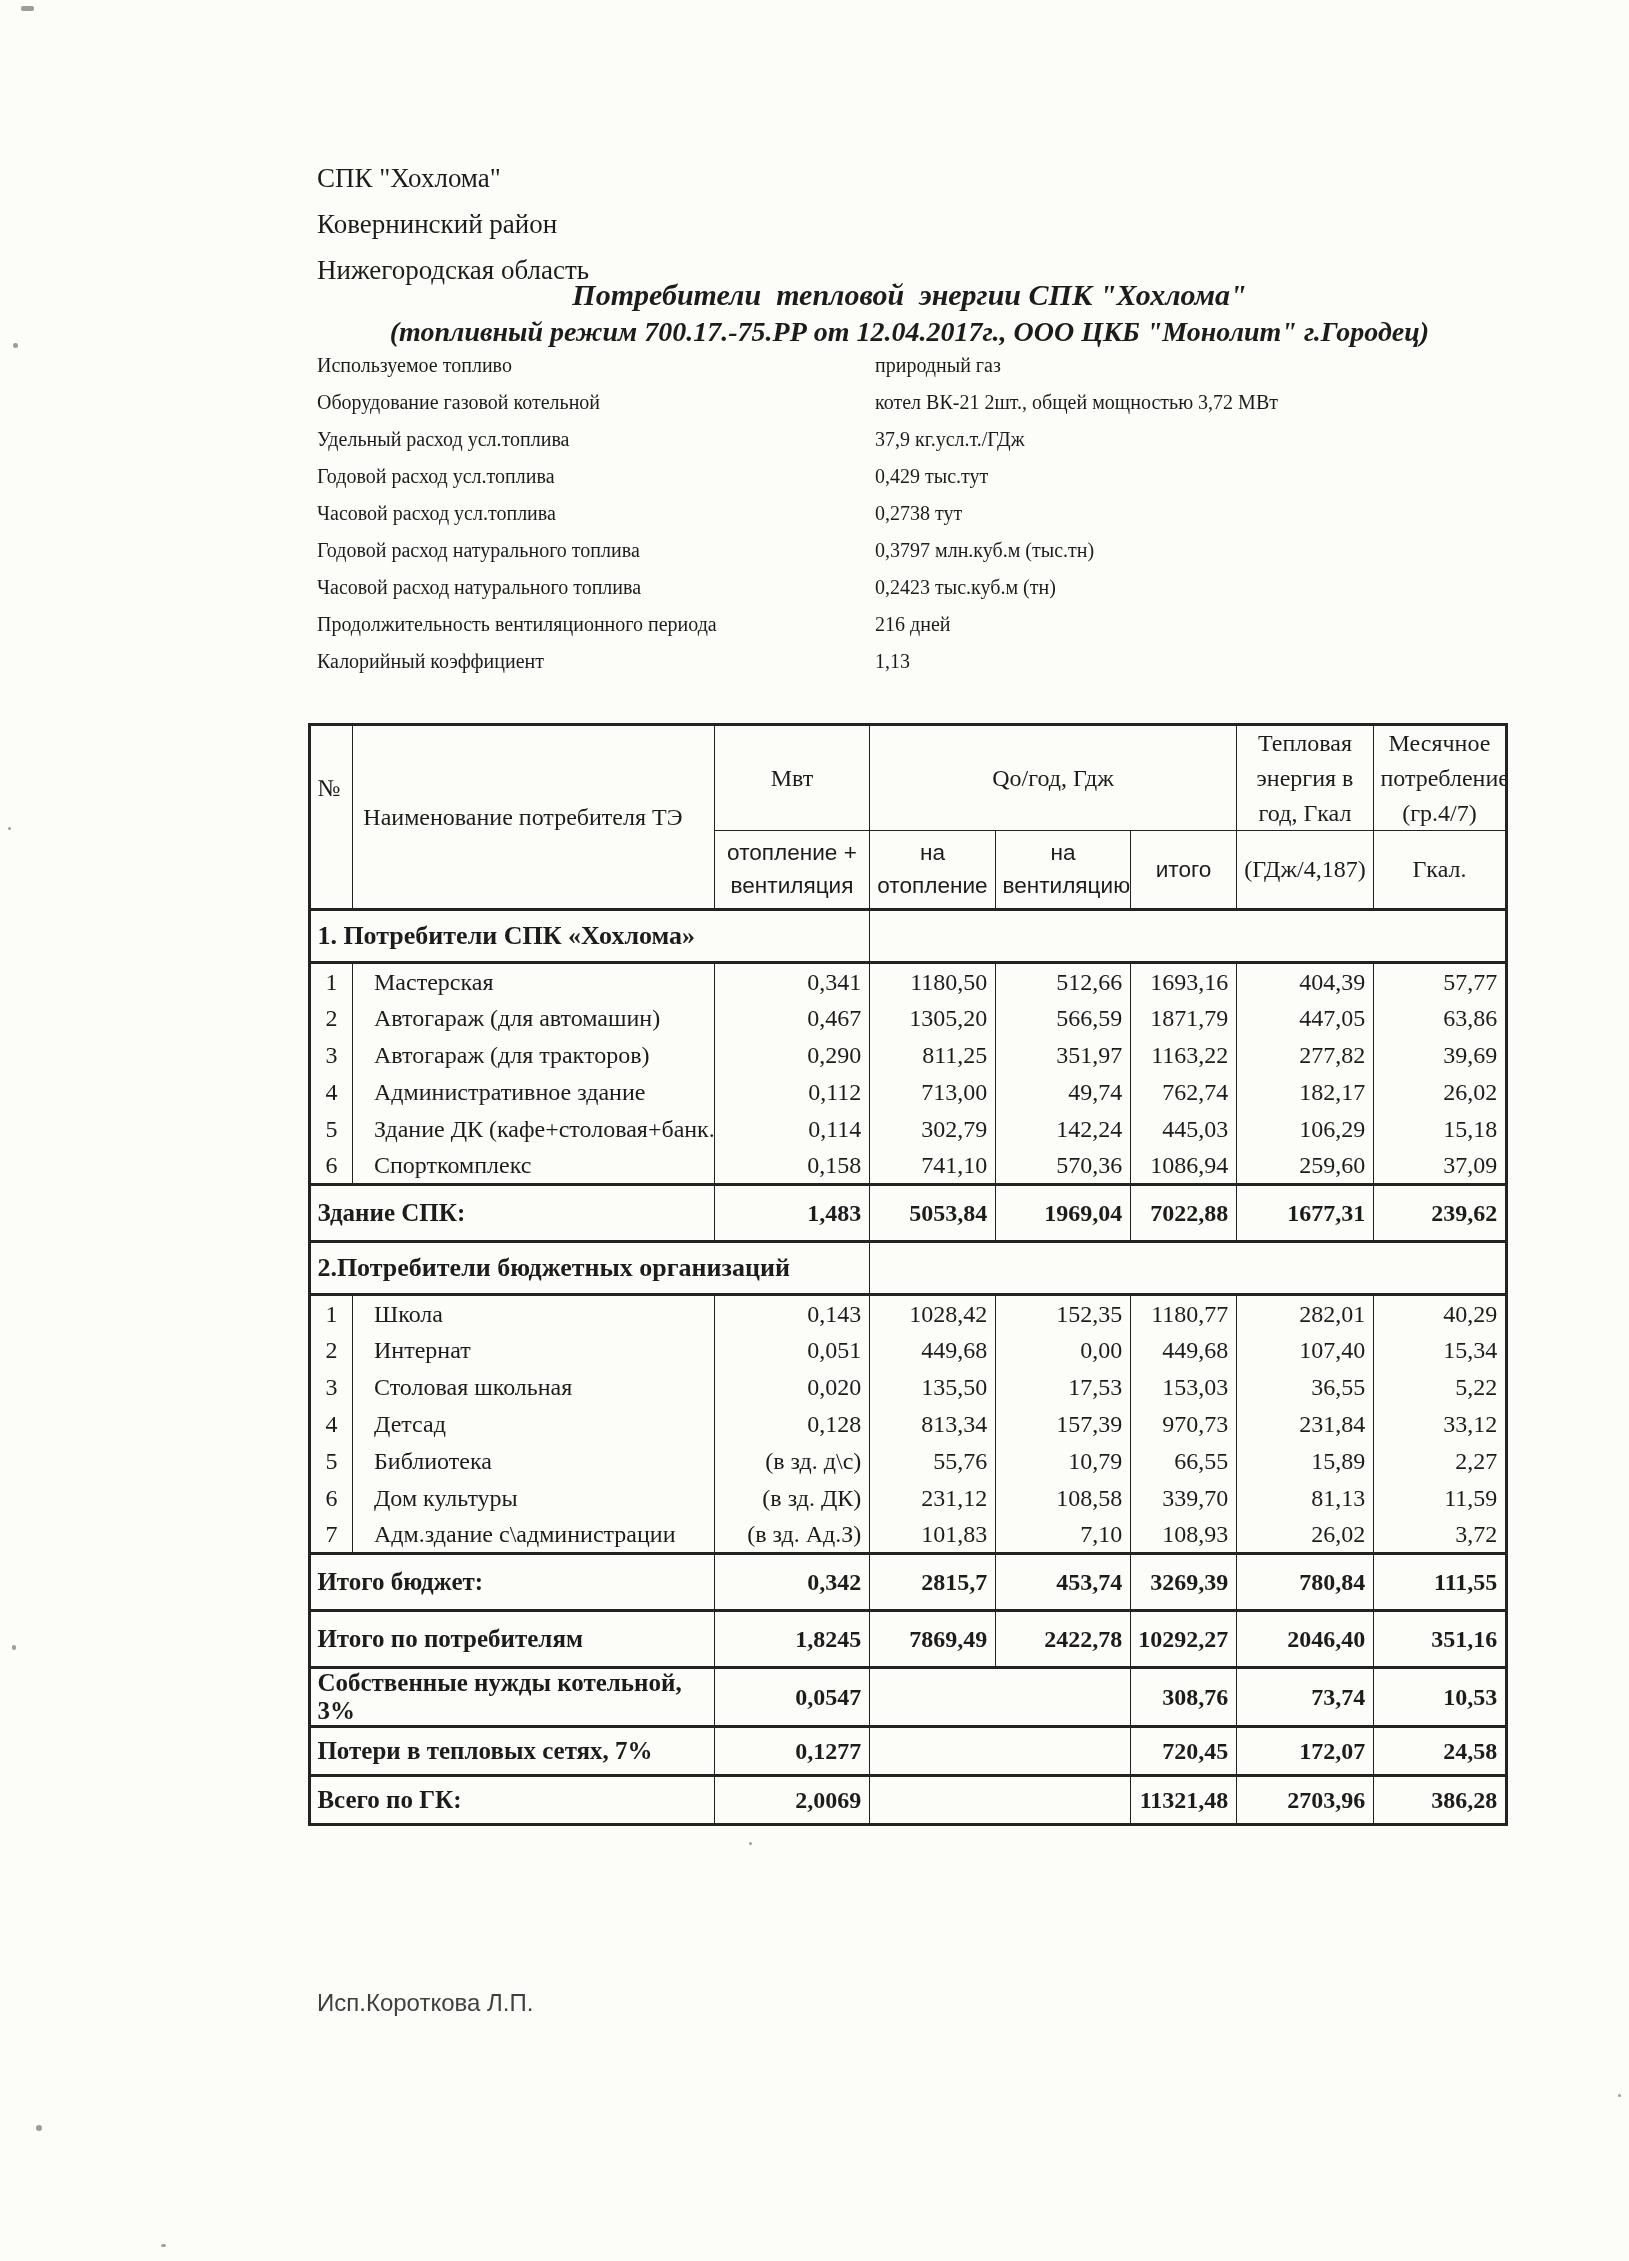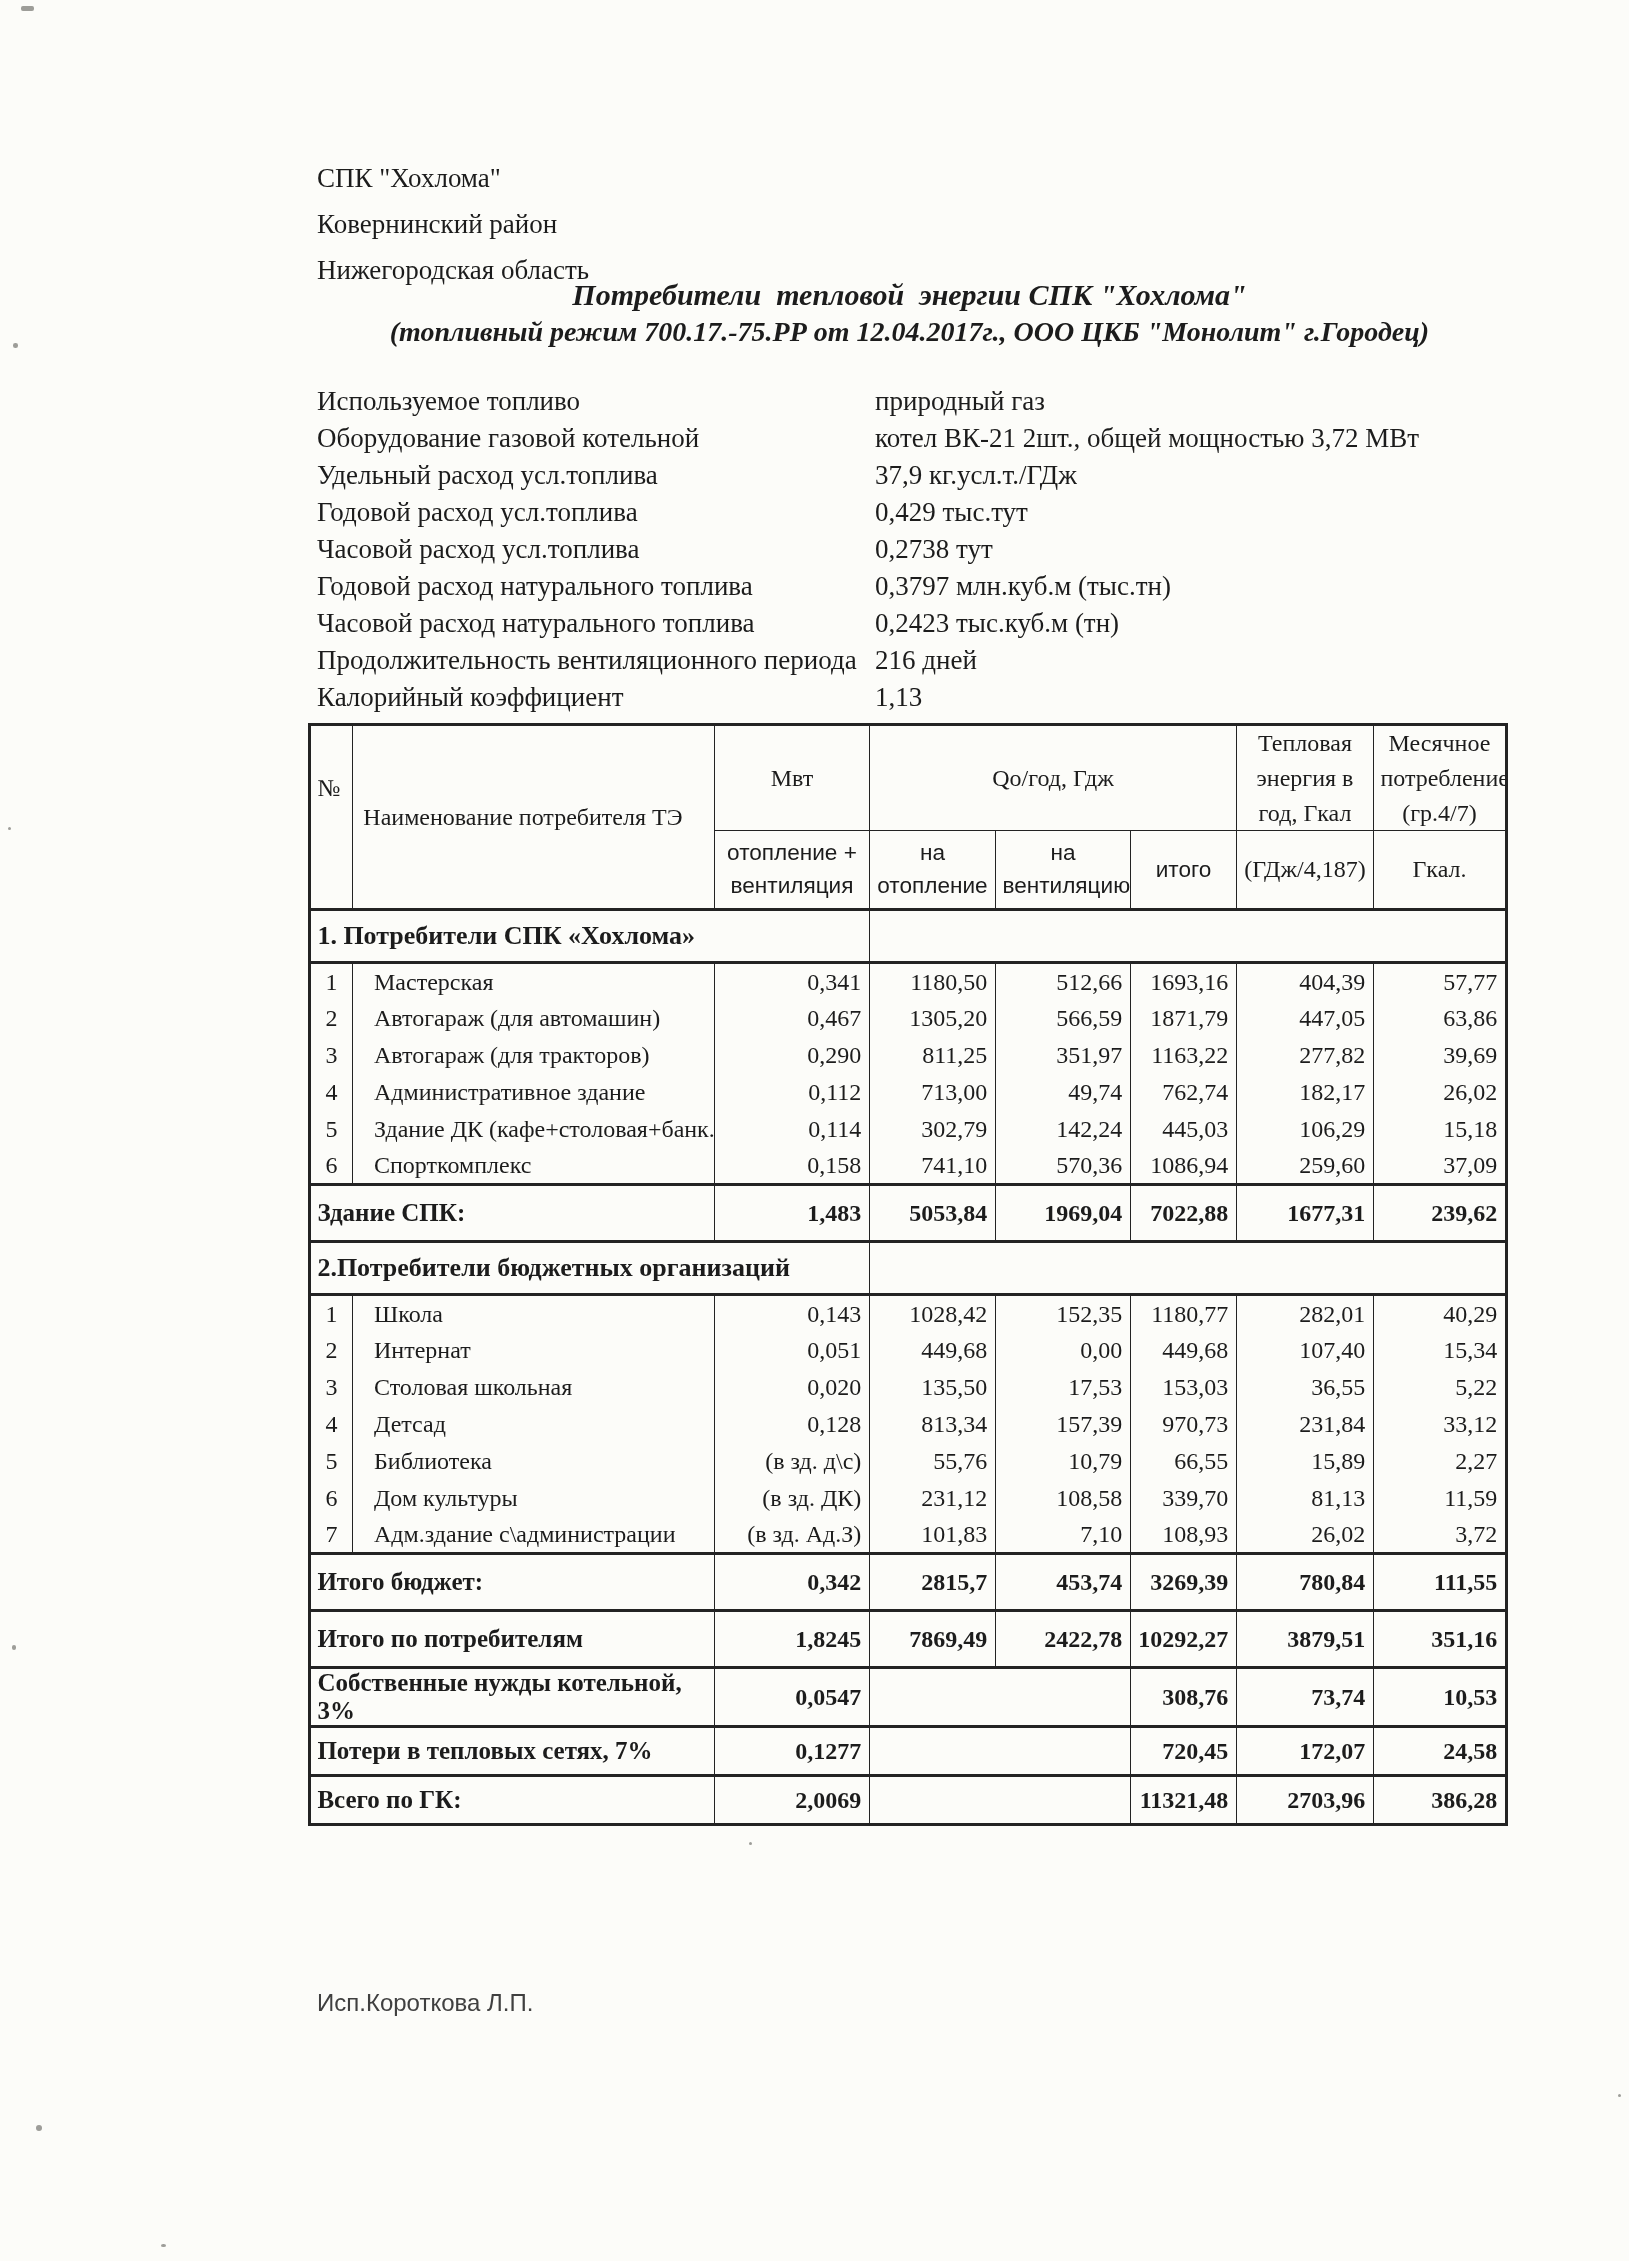--- a/index.html
+++ b/index.html
@@ -11,21 +11,21 @@
     color:#1c1c1c;
     overflow:hidden;
   }
   
   .org{position:absolute;left:317px;top:155px;font-size:27px;line-height:46px;}
   
   .title-wrap{position:absolute;left:271px;top:276px;width:1277px;text-align:center;}
   .title-line1{font-size:30px;font-weight:bold;font-style:italic;white-space:pre-wrap;line-height:37px;}
   .title-line2{font-size:28px;font-weight:bold;font-style:italic;line-height:37px;}
   
-  .params{position:absolute;left:317px;top:386px;font-size:27px;}
+  .params{position:absolute;left:317px;top:354px;font-size:20px;}
   .param-row{position:relative;height:37px;white-space:nowrap;}
   .param-value{position:absolute;left:558px;top:0;}
   
   .tbl{
     position:absolute;left:308px;top:723px;
     width:1197px;border-collapse:collapse;table-layout:fixed;
     font-size:24px;
   }
   .tbl th,.tbl td{
     border:1.9px solid #232323;
@@ -266,21 +266,21 @@
           <td class="v">3269,39</td>
           <td class="v">780,84</td>
           <td class="v">111,55</td>
         </tr>
         <tr class="total" style="height: 57px;">
           <td class="lbl" colspan="2">Итого по потребителям</td>
           <td class="v">1,8245</td>
           <td class="v">7869,49</td>
           <td class="v">2422,78</td>
           <td class="v">10292,27</td>
-          <td class="v">3879,51</td>
+          <td class="v">2046,40</td>
           <td class="v">351,16</td>
         </tr>
         <tr class="total" style="height: 49px;">
           <td class="lbl" colspan="2">Собственные нужды котельной, 3%</td>
           <td class="v">0,0547</td>
           <td colspan="2"></td>
           <td class="v">308,76</td>
           <td class="v">73,74</td>
           <td class="v">10,53</td>
         </tr>

